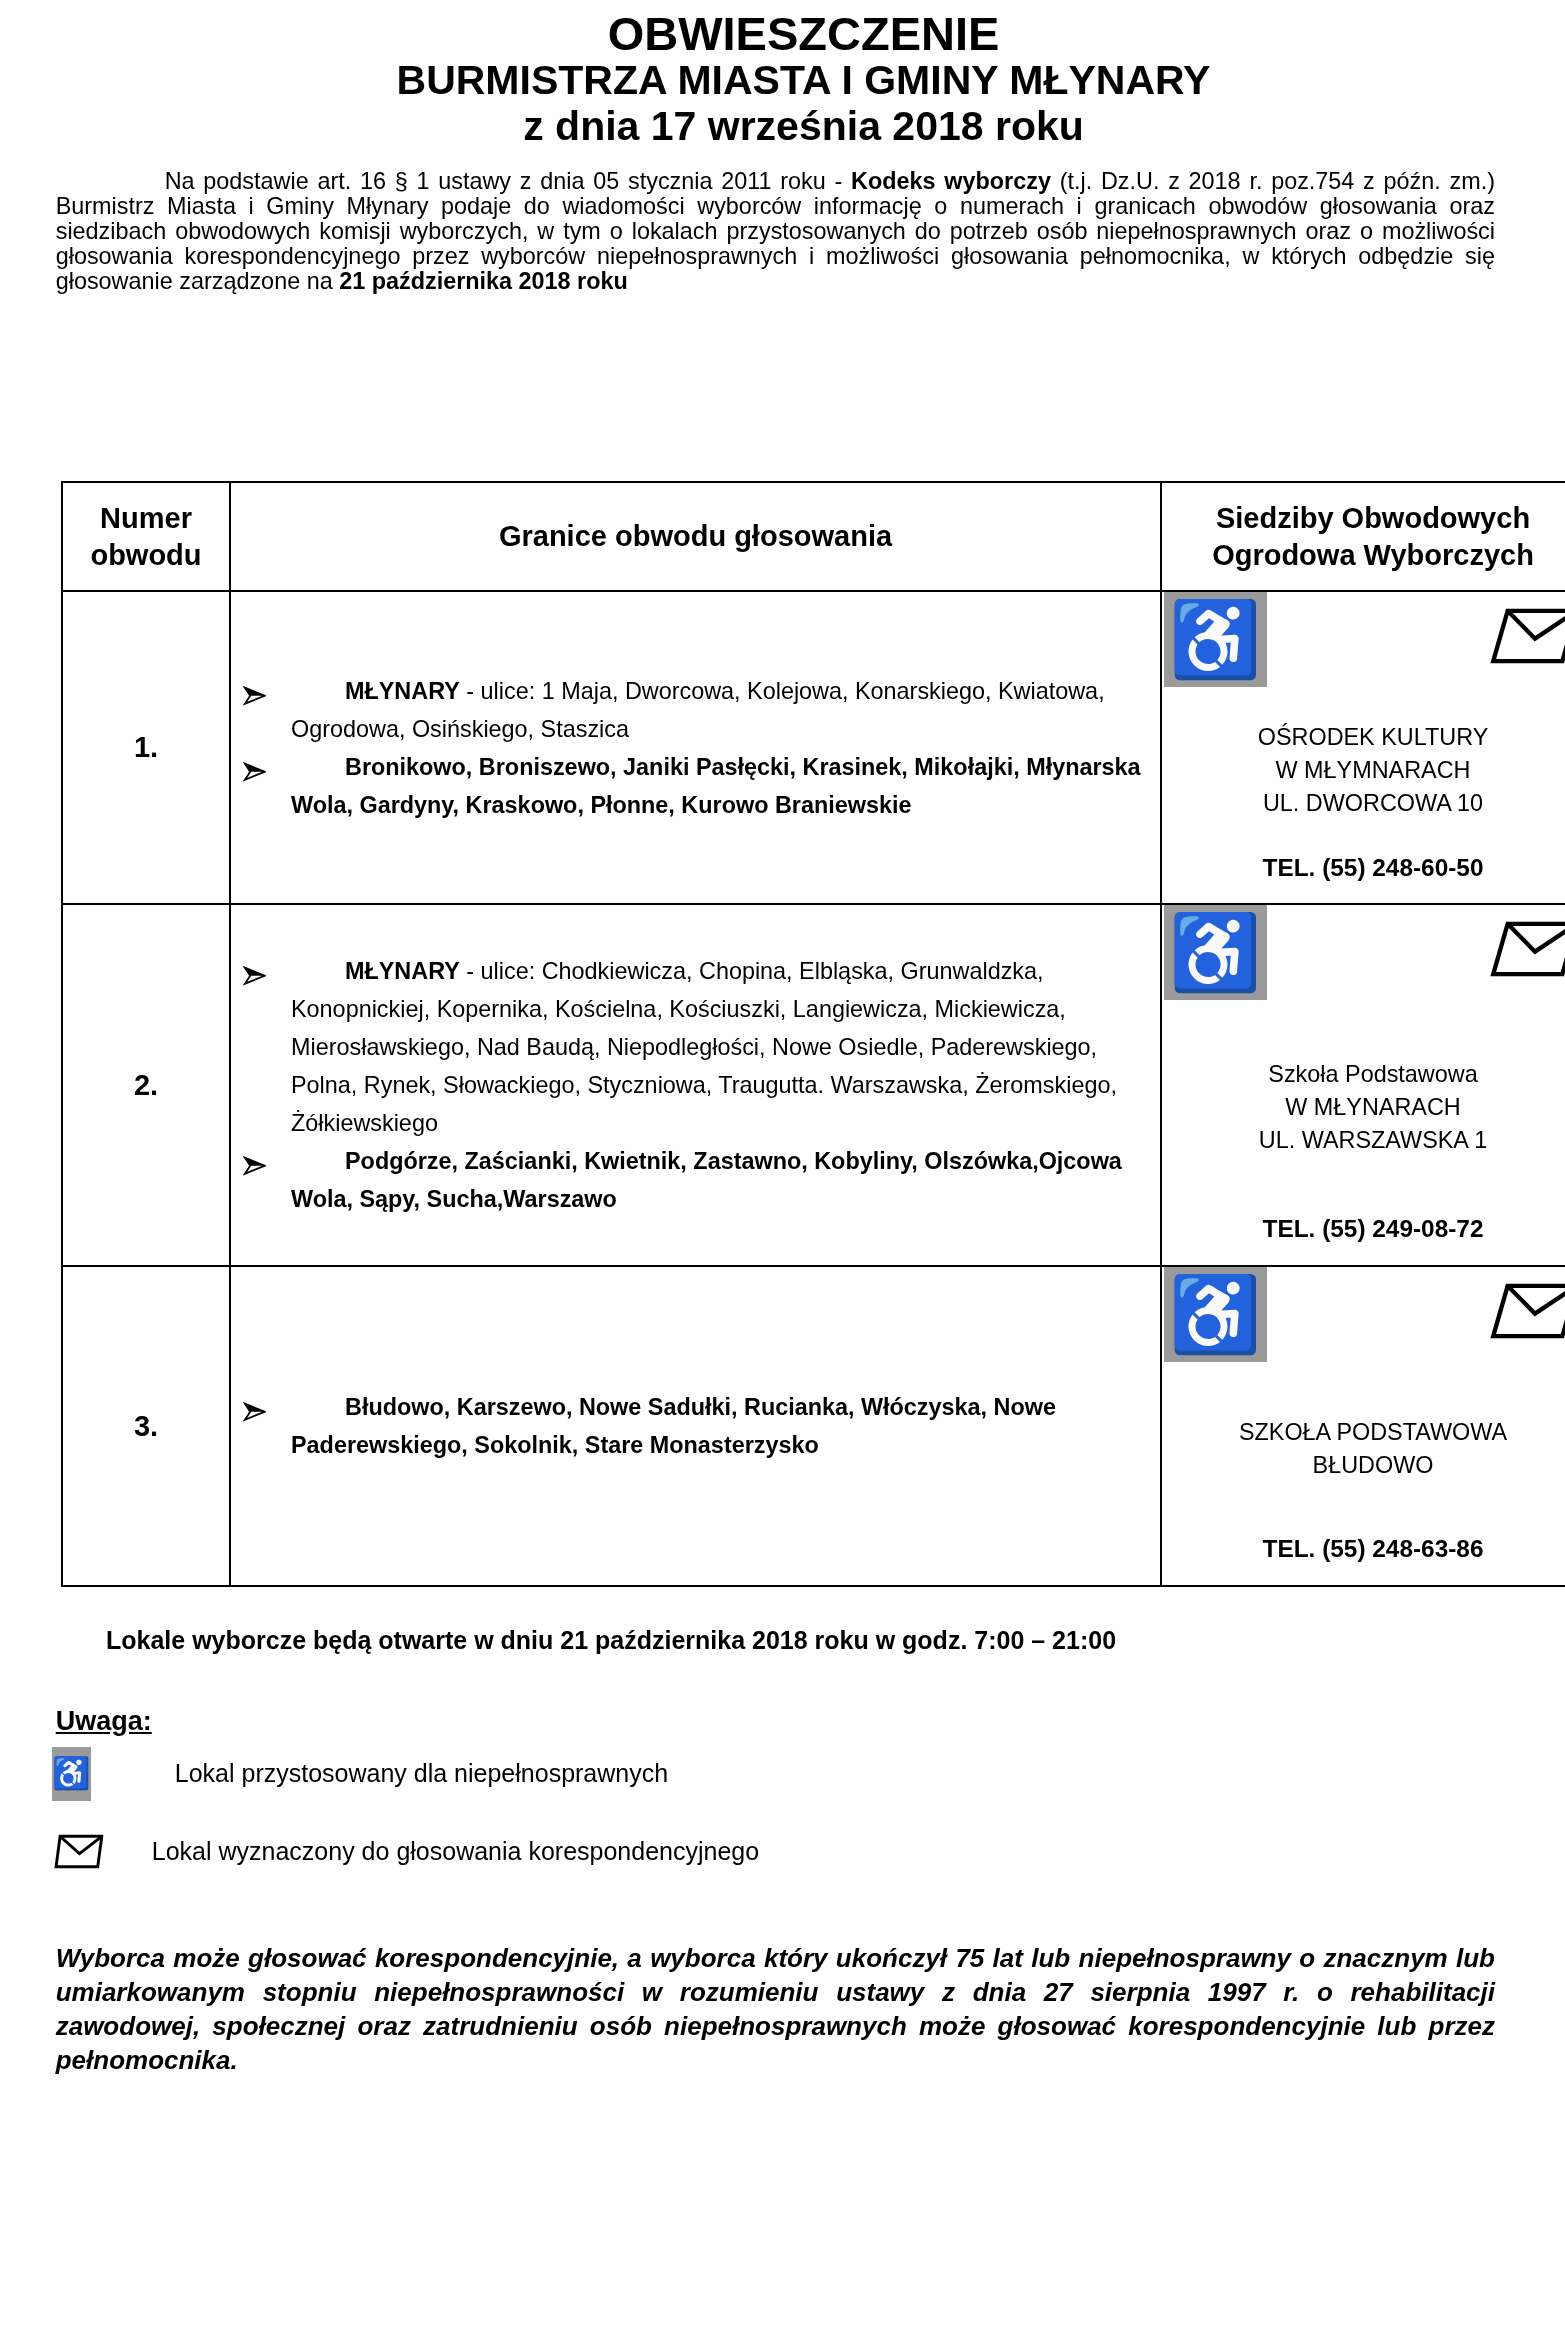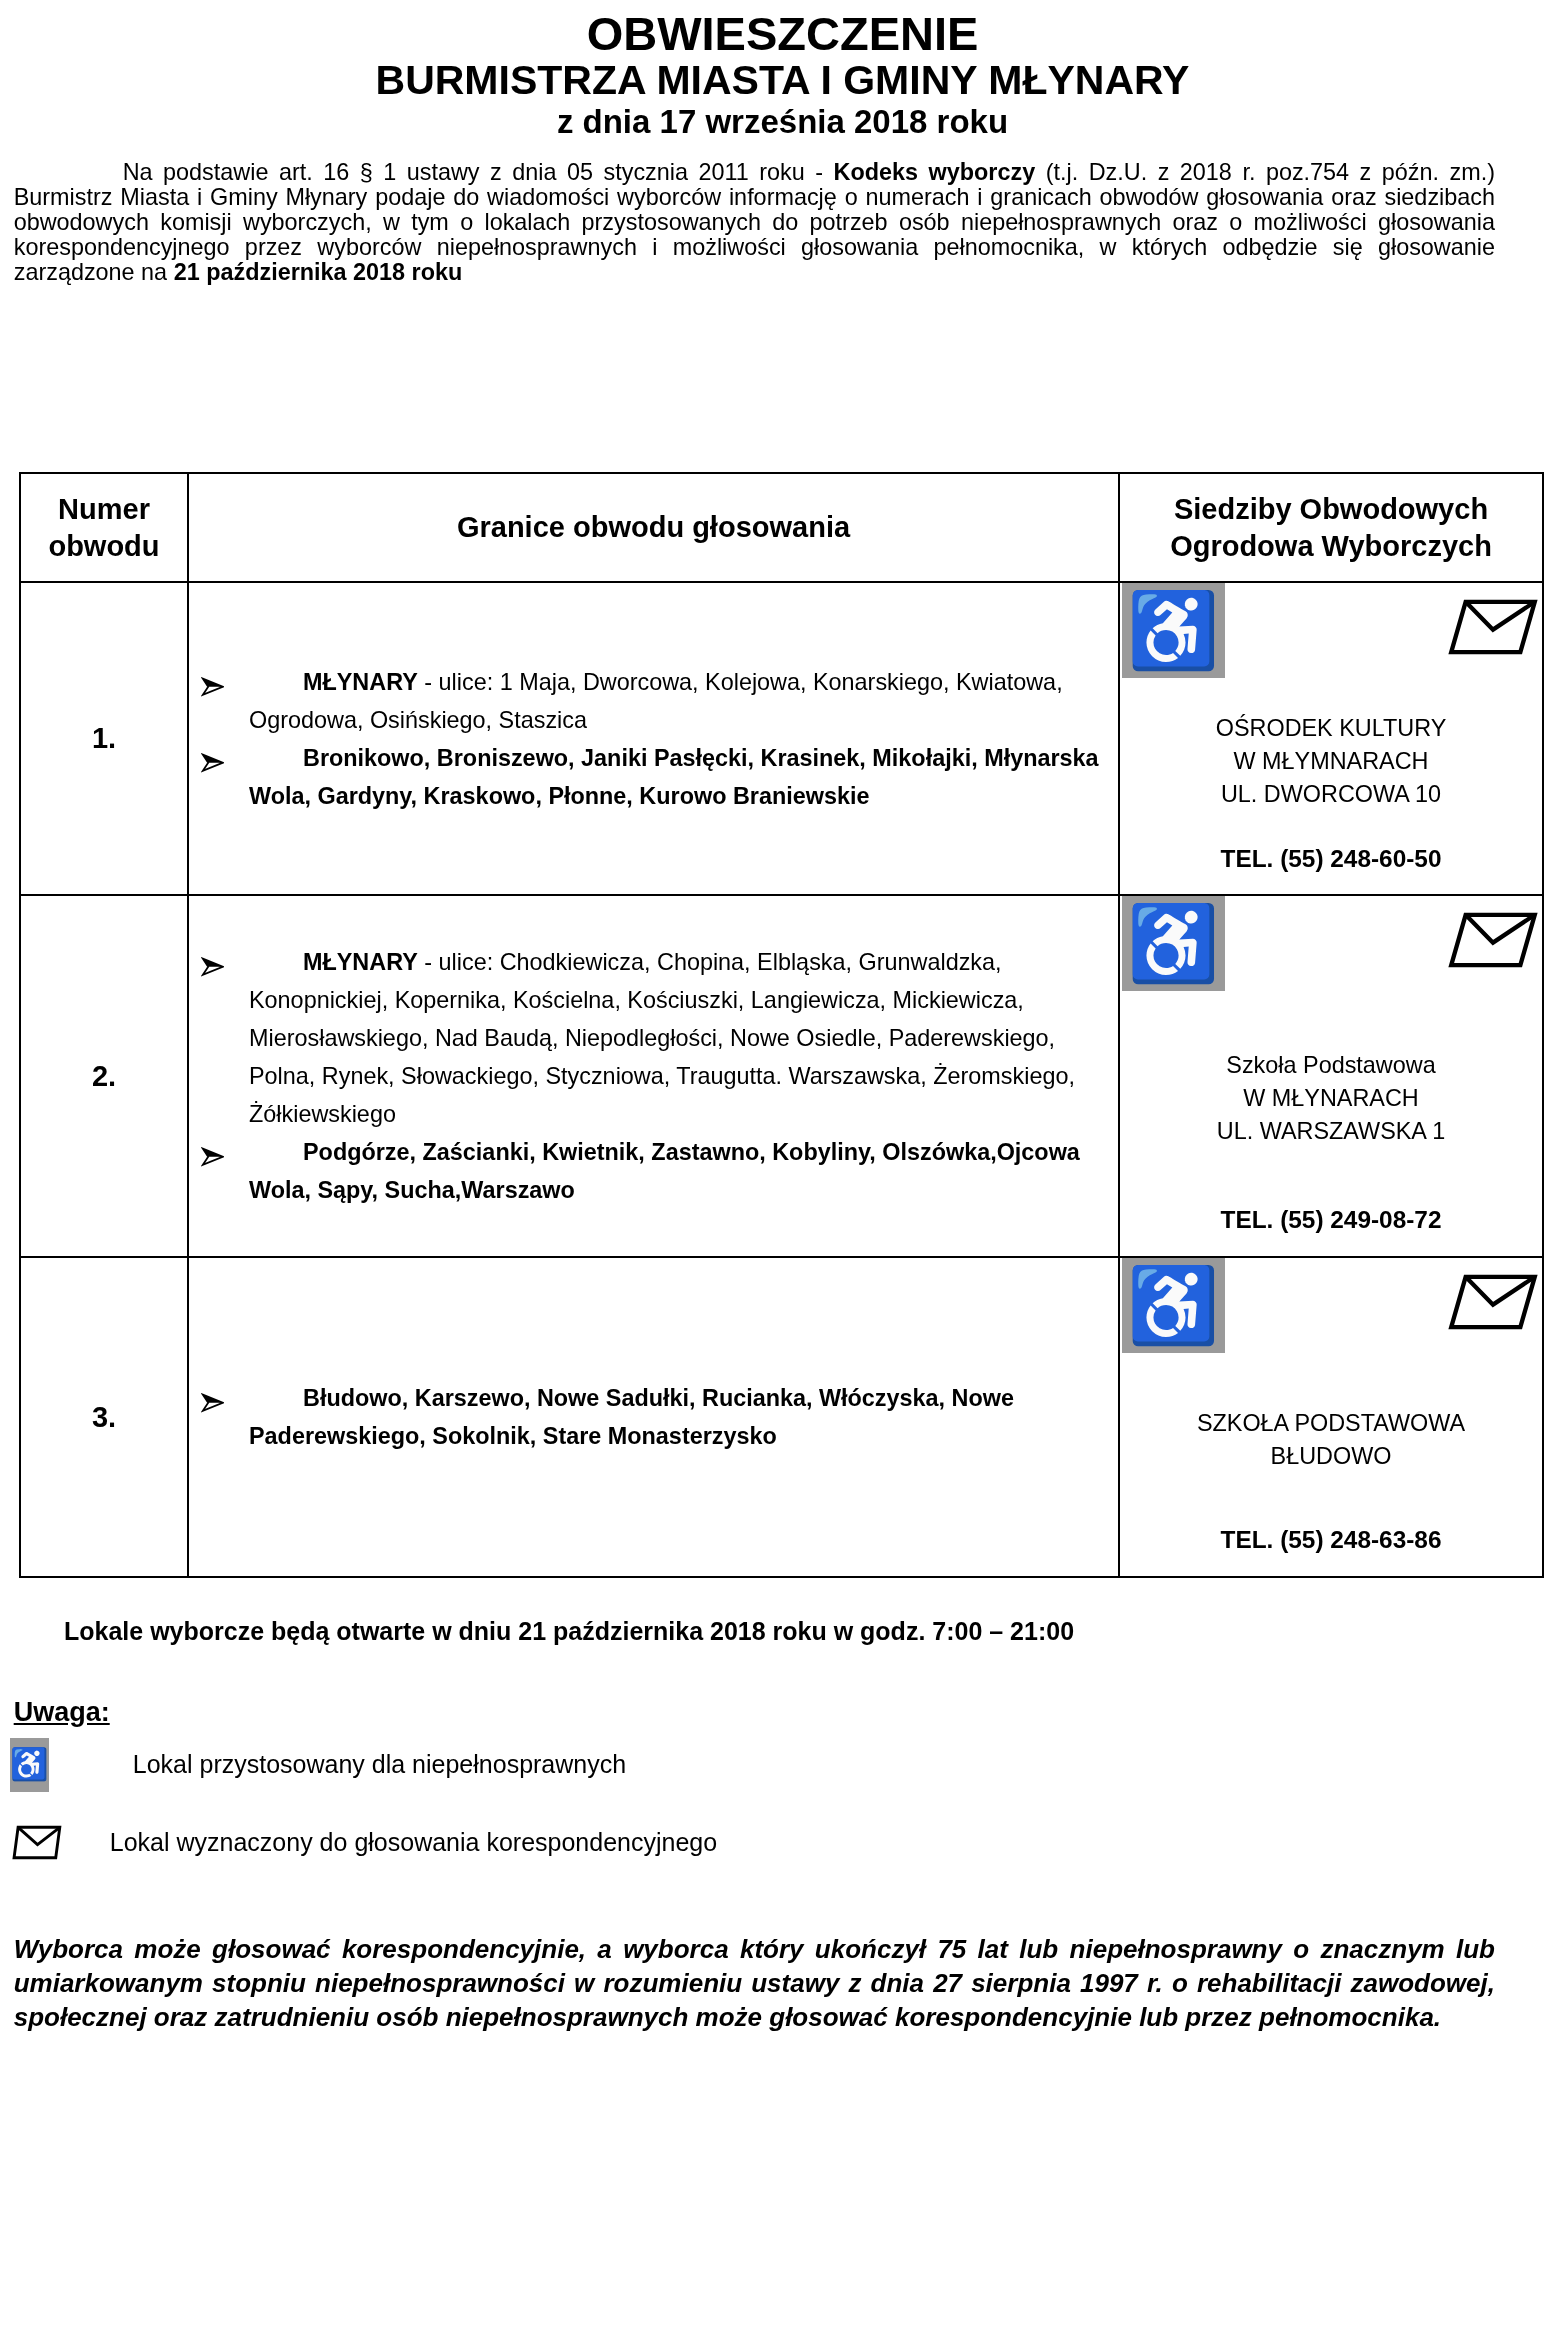--- a/index.html
+++ b/index.html
@@ -1,27 +1,27 @@
 <!DOCTYPE html>
 <html lang="pl"><head>
 <meta charset="utf-8">
 <style>
   html,body { margin:0; padding:0; }
   body {
     width:1565px; height:2341px; overflow:hidden;
     background:#ffffff; color:#000000;
     font-family:"Liberation Sans", sans-serif;
   }
-  .page { padding-top:9.8px; }
+  .page { padding-top:9.8px;padding-left:42px; }
 
   
   .title-block { text-align:center; }
   .t1 { font-size:47px; font-weight:bold; line-height:1.02; }
   .t2 { font-size:41px; font-weight:bold; line-height:1.12;text-align:center; }
-  .t3 { font-size:33px; font-weight:bold; line-height:1.12; }
+  .t3 { font-size:41px; font-weight:bold; line-height:1.12; }
 
   
   .intro {
     margin:19.5px 70px 0 13.7px;
     font-size:23.4px; line-height:25px;
     text-align:justify; text-indent:109px;
   }
   .intro b { font-weight:bold; }
 
   

